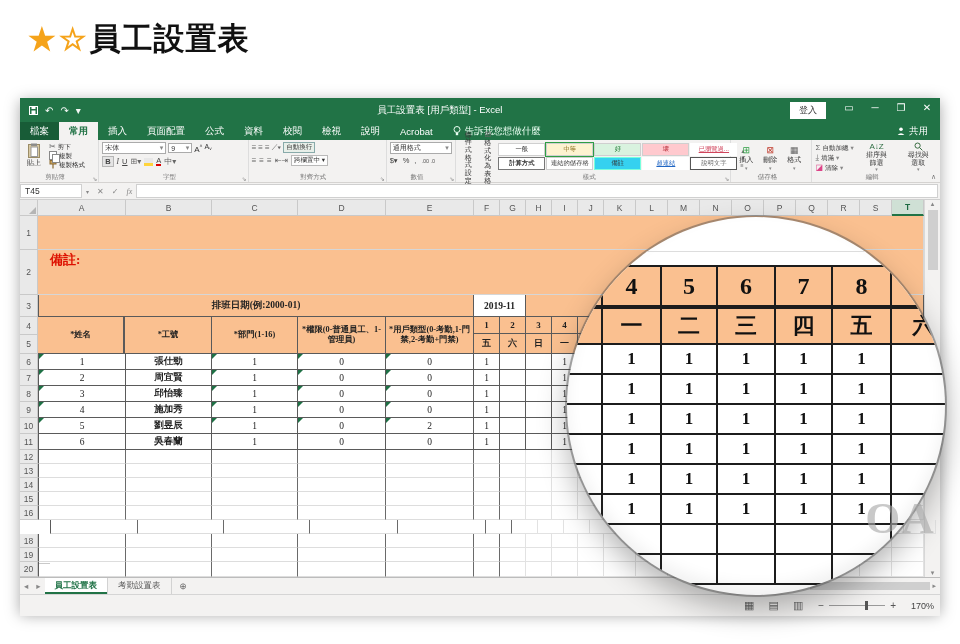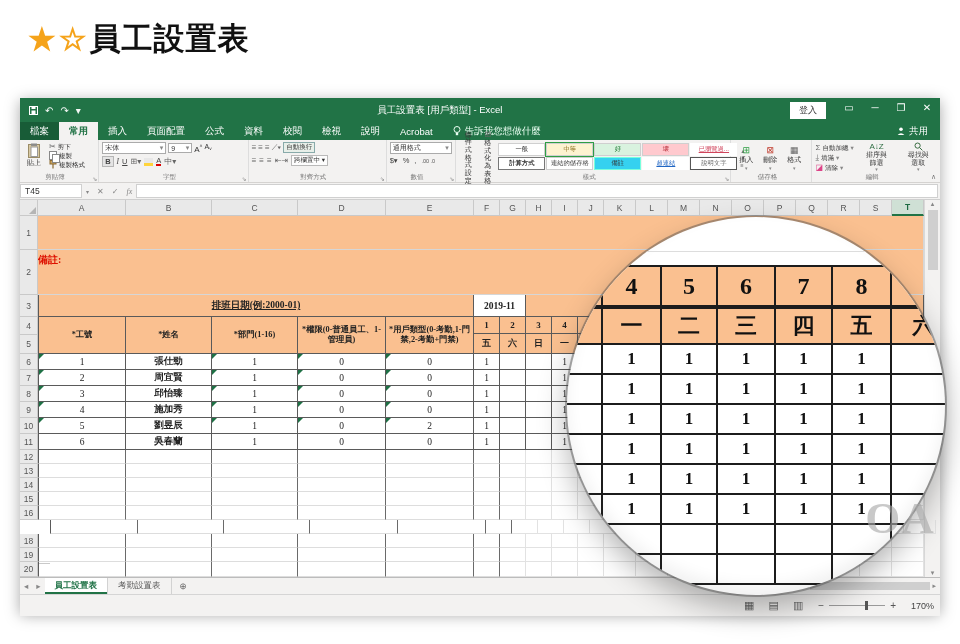--- a/index.html
+++ b/index.html
@@ -69,22 +69,22 @@
       font-size:8.5px;color:#555}
   .selc{background:#cfe0d5;border-bottom:2px solid #217346;color:#1d6a42;font-weight:bold}
   .or{background:#fac090}
   .dk{border-right:1px solid #5a5a5a;border-bottom:1px solid #5a5a5a}
   .dkl{border-left:1px solid #5a5a5a}
   .dkv{border-right:1px solid #6a6a6a;border-bottom:1px solid #ddd}
   .lt{border-right:1px solid #e2e2e2;border-bottom:1px solid #e2e2e2}
   .bold{font-weight:bold}
   .tri:before{content:"";position:absolute;left:0;top:0;width:0;height:0;
       border-top:5px solid #1e7145;border-right:5px solid transparent}
-  #notes{position:absolute;left:0;top:3px;text-align:left;color:#dd1100;font-weight:bold;
-      font-size:10px;line-height:13.5px;font-family:"Liberation Serif","DejaVu Serif",serif}
+  #notes{position:absolute;left:12px;top:3px;text-align:left;color:#dd1100;font-weight:bold;
+      font-size:13px;line-height:13.5px;font-family:"Liberation Serif","DejaVu Serif",serif}
   .hcell{font-size:8.3px;font-weight:bold;line-height:1.2;padding:0 2px;text-align:center}
   .daycol{display:flex;flex-direction:column;flex:none}
   .daycol .gc{width:100%}
   
   #vscroll{width:16px;background:#f3f2f1;border-left:1px solid #d9d9d9;display:flex;flex-direction:column;align-items:center;font-size:7px;color:#888}
   #vthumb{width:10px;height:60px;background:#cfcfcf;margin-top:2px}
   
   #tabbar{height:16px;background:#f3f2f1;border-top:1px solid #bcbcbc;display:flex;align-items:stretch;font-size:8.5px;color:#555}
   .navarr{padding:0 4px;display:flex;align-items:center;color:#888}
   .stab{padding:0 10px;display:flex;align-items:center;border-right:1px solid #d2d2d2;background:#f3f2f1}
@@ -406,31 +406,31 @@
         <div class="grow" style="height: 45px;">
           <div class="gc rowhdr" style="width: 18px;">2</div>
           <div class="gc or" style="width: 886px;">
             <div id="notes">
               <div>備註:</div>
             </div>
           </div>
         </div>
         <div class="grow" style="height: 22px;">
           <div class="gc rowhdr" style="width: 18px;">3</div>
-          <div class="gc or dk dkl bold" style="width: 436px; text-decoration: underline;">排班日期(例:2000-01)</div>
+          <div class="gc or dk dkl bold" style="width: 436px;">排班日期(例:2000-01)</div>
           <div class="gc dk bold" style="width: 52px;">2019-11</div>
           <div class="gc or dk" style="width: 398px;"></div>
         </div>
         <div class="grow" style="height: 37px;">
           <div class="gc rowhdr" style="width: 18px; flex-direction: column; font-family: &quot;Liberation Sans&quot;, sans-serif;">
             <div style="height:17px;border-bottom:1px solid #c9c9c9;width:100%;display:flex;align-items:center;justify-content:center">4</div>
             <div style="flex:1;display:flex;align-items:center;justify-content:center">5</div>
           </div>
+          <div class="gc or dk hcell" style="width: 86px;">*姓名</div>
           <div class="gc or dk hcell dkl" style="width: 88px;">*工號</div>
-          <div class="gc or dk hcell" style="width: 86px;">*姓名</div>
           <div class="gc or dk hcell" style="width: 86px;">*部門(1-16)</div>
           <div class="gc or dk hcell" style="width: 88px;">*權限(0-普通員工、1-管理員)</div>
           <div class="gc or dk hcell" style="width: 88px;">*用戶類型(0-考勤,1-門禁,2-考勤+門禁)</div>
           <div class="daycol" style="width: 26px;">
             <div class="gc or dk bold" style="height: 17px; font-size: 9px;">1</div>
             <div class="gc or dk bold" style="height: 20px; font-size: 9px;">五</div>
           </div>
           <div class="daycol" style="width: 26px;">
             <div class="gc or dk bold" style="height: 17px; font-size: 9px;">2</div>
             <div class="gc or dk bold" style="height: 20px; font-size: 9px;">六</div>

